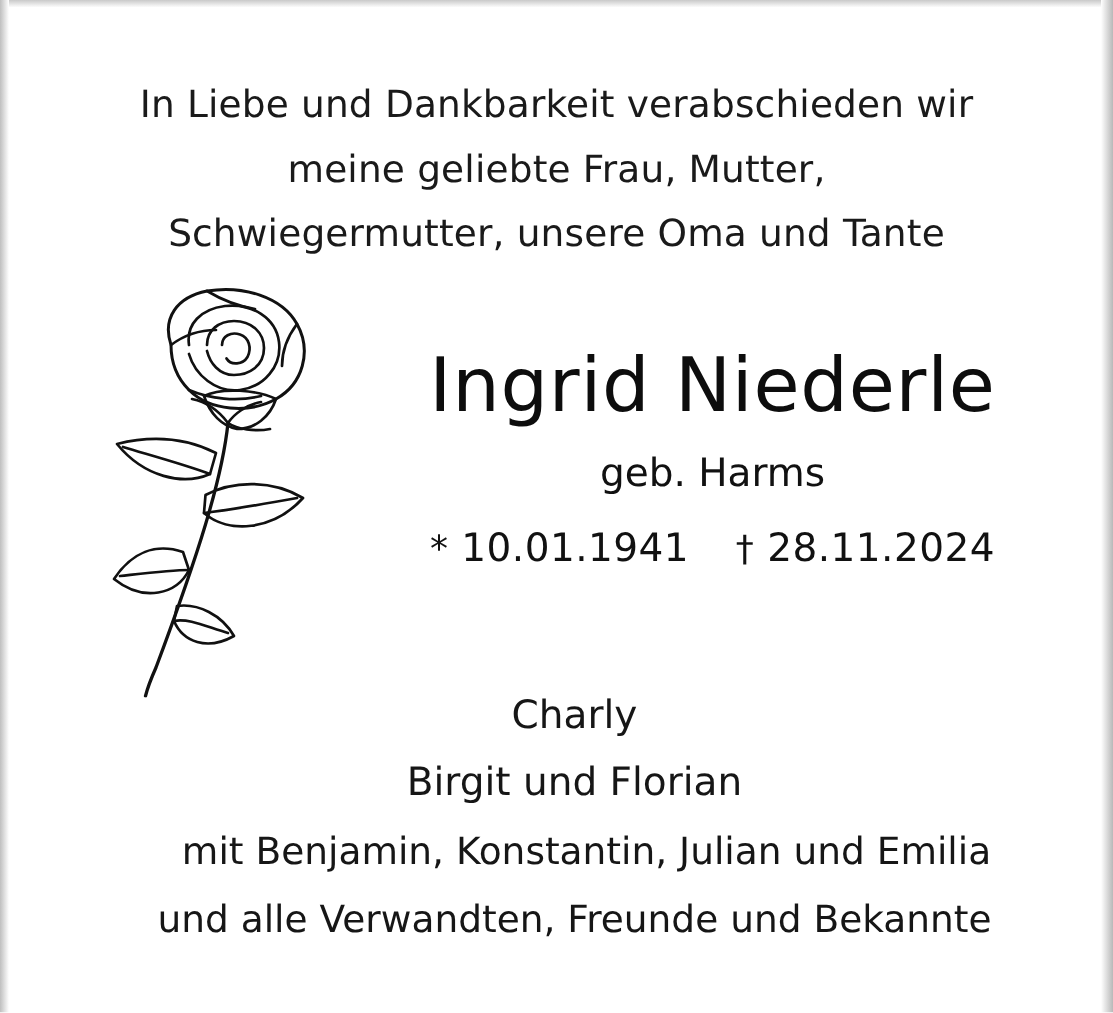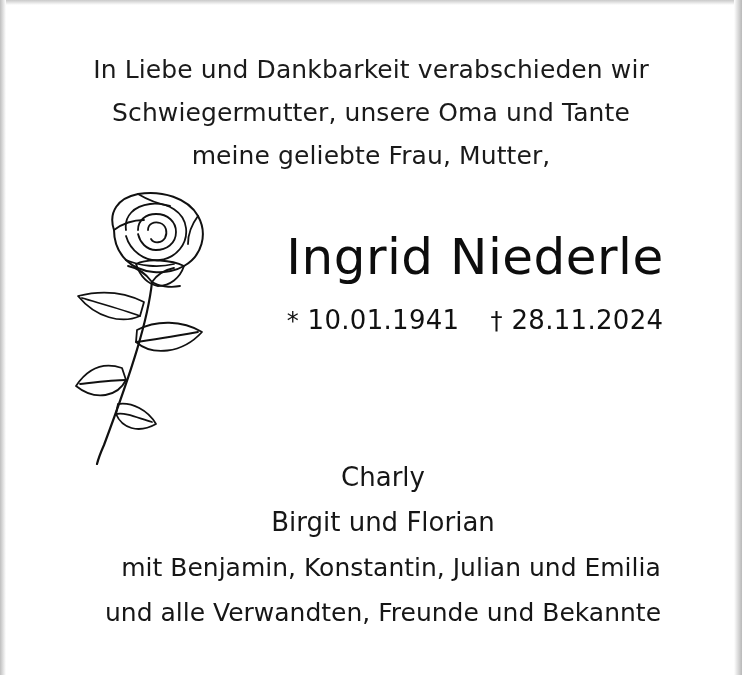--- a/index.html
+++ b/index.html
@@ -116,22 +116,22 @@
 <body>
 
 <div class="obituary">
 
   <div class="edge-top"></div>
   <div class="edge-left"></div>
   <div class="edge-right"></div>
 
   <div class="intro">
     <div>In Liebe und Dankbarkeit verabschieden wir</div>
+    <div>meine geliebte Frau, Mutter,</div>
     <div>Schwiegermutter, unsere Oma und Tante</div>
-    <div>meine geliebte Frau, Mutter,</div>
   </div>
 
   <div class="rose">
     <svg viewBox="0 0 185 275" width="185" height="275" fill="none" stroke="#111111" stroke-width="1.8" stroke-linecap="round" stroke-linejoin="round">
 
       <path d="M100 92 C 96 130, 80 180, 52 255 C 48 264, 46 270, 45 274" stroke-width="2.2"></path>
 
       <path d="M92 112 C 72 102, 50 100, 26 106 C 44 128, 70 134, 88 126 Z"></path>
       <path d="M30 108 C 50 114, 72 120, 88 126"></path>
 
@@ -157,20 +157,21 @@
       <path d="M96 40 C 96 34, 102 31, 108 33 C 114 35, 116 42, 113 48 C 110 53, 102 54, 99 49"></path>
       <path d="M62 40 C 70 34, 80 30, 92 30"></path>
       <path d="M146 26 C 140 34, 136 44, 136 54"></path>
       <path d="M86 4 C 96 10, 106 14, 118 16"></path>
       <path d="M74 70 C 88 76, 106 78, 122 74"></path>
     </svg>
   </div>
 
   <div class="name-block">
     <div class="deceased-name">Ingrid Niederle</div>
+    <div class="maiden-name">geb. Harms</div>
     <div class="dates">
       <span class="sym">*</span>
       <span>10.01.1941</span>
       <span class="gap"></span>
       <span class="sym">†</span>
       <span>28.11.2024</span>
     </div>
   </div>
 
   <div class="mourners">

